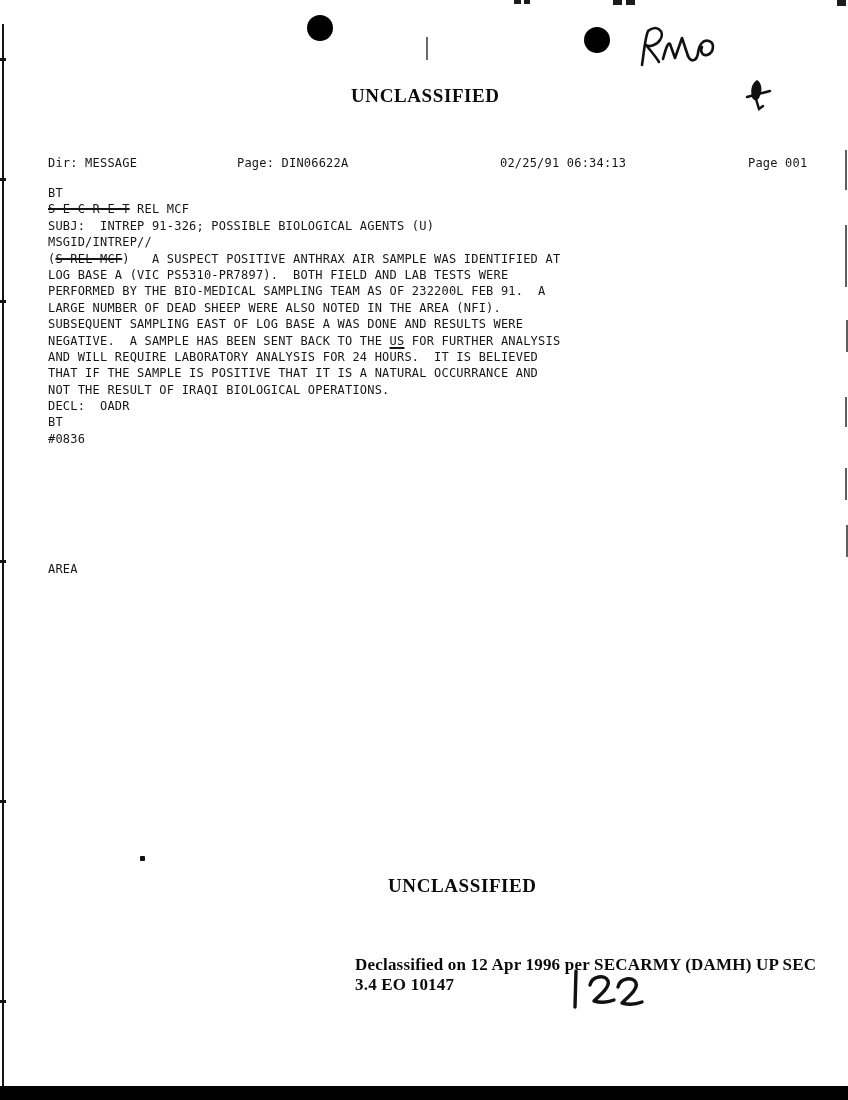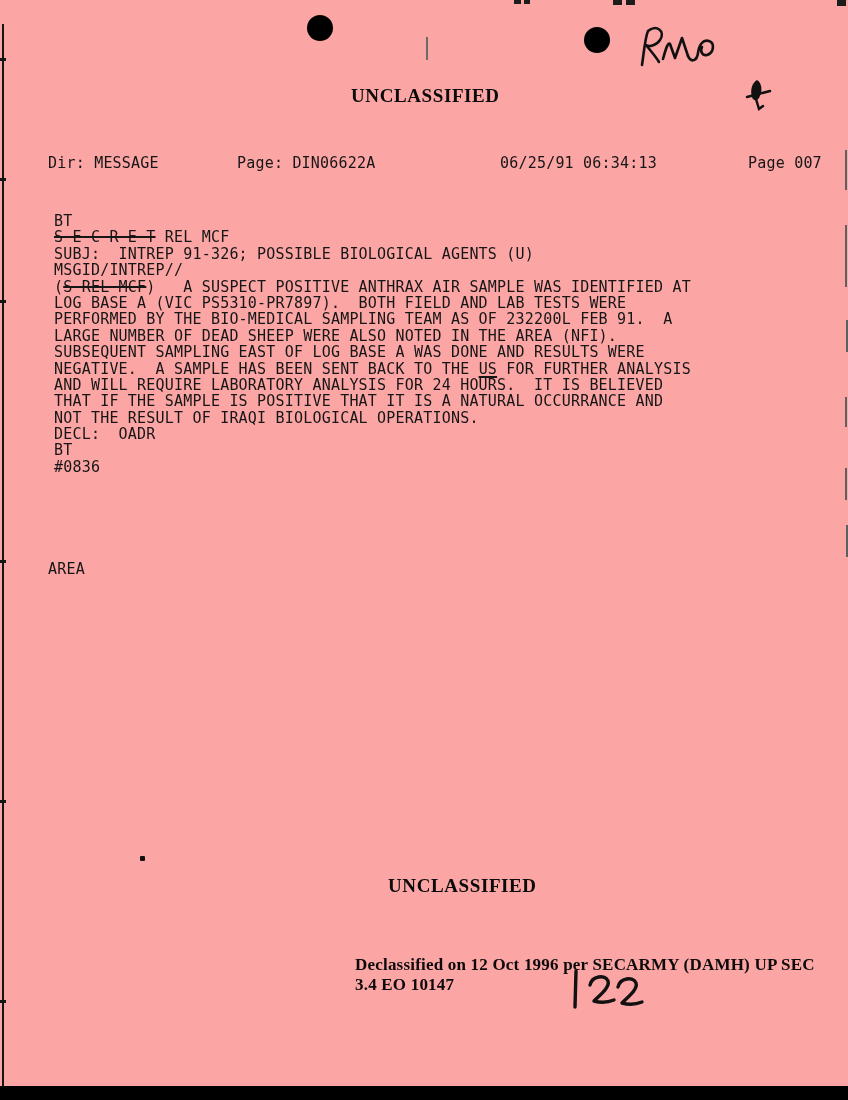--- a/index.html
+++ b/index.html
@@ -1,25 +1,25 @@
 <!DOCTYPE html>
 <html><head>
 <meta charset="utf-8">
 <style>
   html,body{margin:0;padding:0;background:#e8e8e8;}
   .page{
-    position:relative;width:848px;height:1100px;background:#fca5a5;
+    position:relative;width:848px;height:1100px;background:#ffffff;
     overflow:hidden;font-family:"DejaVu Sans Mono",monospace;color:#161616;
   }
   
-  .mono{font-size:15px;line-height:16.4px;letter-spacing:0.2px;white-space:pre;color:#161616;}
+  .mono{font-size:12px;line-height:16.4px;letter-spacing:0.2px;white-space:pre;color:#161616;}
   .msg-header{position:absolute;top:155px;left:0;width:848px;height:17px;}
   .msg-header span{position:absolute;top:0;}
   .hdr-dir{left:48px;}.hdr-file{left:237px;}.hdr-dt{left:500px;}.hdr-pg{left:748px;}
-  .msg-body{position:absolute;left:54px;top:185px;margin-top:28px;}
+  .msg-body{position:absolute;left:48px;top:185px;}
   .msg-line{height:16.4px;white-space:pre;}
   .strike{text-decoration:line-through;text-decoration-thickness:2px;}
   .uline{text-decoration:underline;text-decoration-thickness:2px;text-underline-offset:2px;text-align:right;}
   .nnnn{position:absolute;left:48px;top:561px;}
   
   .serif-b{font-family:"Liberation Serif",serif;font-weight:bold;color:#0b0b0b;}
   .unclass-top{position:absolute;left:351px;top:85px;font-size:19px;letter-spacing:0.6px;}
   .unclass-bottom{position:absolute;left:388px;top:875px;font-size:19px;letter-spacing:0.6px;}
   .declass{position:absolute;left:355px;top:955px;width:490px;font-size:17px;line-height:20px;letter-spacing:0.2px;}
   
@@ -65,34 +65,34 @@
       <path d="M 3 21 L 26 15"></path>
       <path d="M 12 23 L 15 33 L 19 30"></path>
     </g>
   </svg>
 
   <div class="serif-b unclass-top">UNCLASSIFIED</div>
 
   <div class="msg-header mono">
     <span class="hdr-dir">Dir: MESSAGE</span>
     <span class="hdr-file">Page: DIN06622A</span>
-    <span class="hdr-dt">06/25/91 06:34:13</span>
-    <span class="hdr-pg">Page 007</span>
+    <span class="hdr-dt">02/25/91 06:34:13</span>
+    <span class="hdr-pg">Page 001</span>
   </div>
 
   <div class="msg-body mono"><div class="msg-line"><span>BT</span></div><div class="msg-line"><span class="strike">S E C R E T</span><span> REL MCF</span></div><div class="msg-line"><span>SUBJ:  INTREP 91-326; POSSIBLE BIOLOGICAL AGENTS (U)</span></div><div class="msg-line"><span>MSGID/INTREP//</span></div><div class="msg-line"><span>(</span><span class="strike">S REL MCF</span><span>)   A SUSPECT POSITIVE ANTHRAX AIR SAMPLE WAS IDENTIFIED AT</span></div><div class="msg-line"><span>LOG BASE A (VIC PS5310-PR7897).  BOTH FIELD AND LAB TESTS WERE</span></div><div class="msg-line"><span>PERFORMED BY THE BIO-MEDICAL SAMPLING TEAM AS OF 232200L FEB 91.  A</span></div><div class="msg-line"><span>LARGE NUMBER OF DEAD SHEEP WERE ALSO NOTED IN THE AREA (NFI).</span></div><div class="msg-line"><span>SUBSEQUENT SAMPLING EAST OF LOG BASE A WAS DONE AND RESULTS WERE</span></div><div class="msg-line"><span>NEGATIVE.  A SAMPLE HAS BEEN SENT BACK TO THE </span><span class="uline">US</span><span> FOR FURTHER ANALYSIS</span></div><div class="msg-line"><span>AND WILL REQUIRE LABORATORY ANALYSIS FOR 24 HOURS.  IT IS BELIEVED</span></div><div class="msg-line"><span>THAT IF THE SAMPLE IS POSITIVE THAT IT IS A NATURAL OCCURRANCE AND</span></div><div class="msg-line"><span>NOT THE RESULT OF IRAQI BIOLOGICAL OPERATIONS.</span></div><div class="msg-line"><span>DECL:  OADR</span></div><div class="msg-line"><span>BT</span></div><div class="msg-line"><span>#0836</span></div></div>
 
   <div class="nnnn mono">AREA</div>
 
   <div class="speck"></div>
 
   <div class="serif-b unclass-bottom">UNCLASSIFIED</div>
 
   <div class="serif-b declass">
-    <div>Declassified on 12 Oct 1996 per SECARMY (DAMH) UP SEC</div>
+    <div>Declassified on 12 Apr 1996 per SECARMY (DAMH) UP SEC</div>
     <div>3.4 EO 10147</div>
   </div>
 
   <svg class="hand" style="left:568px;top:966px;" width="80" height="46" viewBox="0 0 80 46" aria-label="122">
     <g fill="none" stroke="#111" stroke-width="3.4" stroke-linecap="round" stroke-linejoin="round">
       <path d="M 8 5 L 7 41"></path>
       <path d="M 22 19 C 24 10 37 8 40 15 C 42 21 33 28 26 35 C 33 37 41 36 46 34"></path>
       <path d="M 50 21 C 52 12 65 10 68 17 C 70 23 61 30 54 37 C 61 39 69 38 74 36"></path>
     </g>
   </svg>

